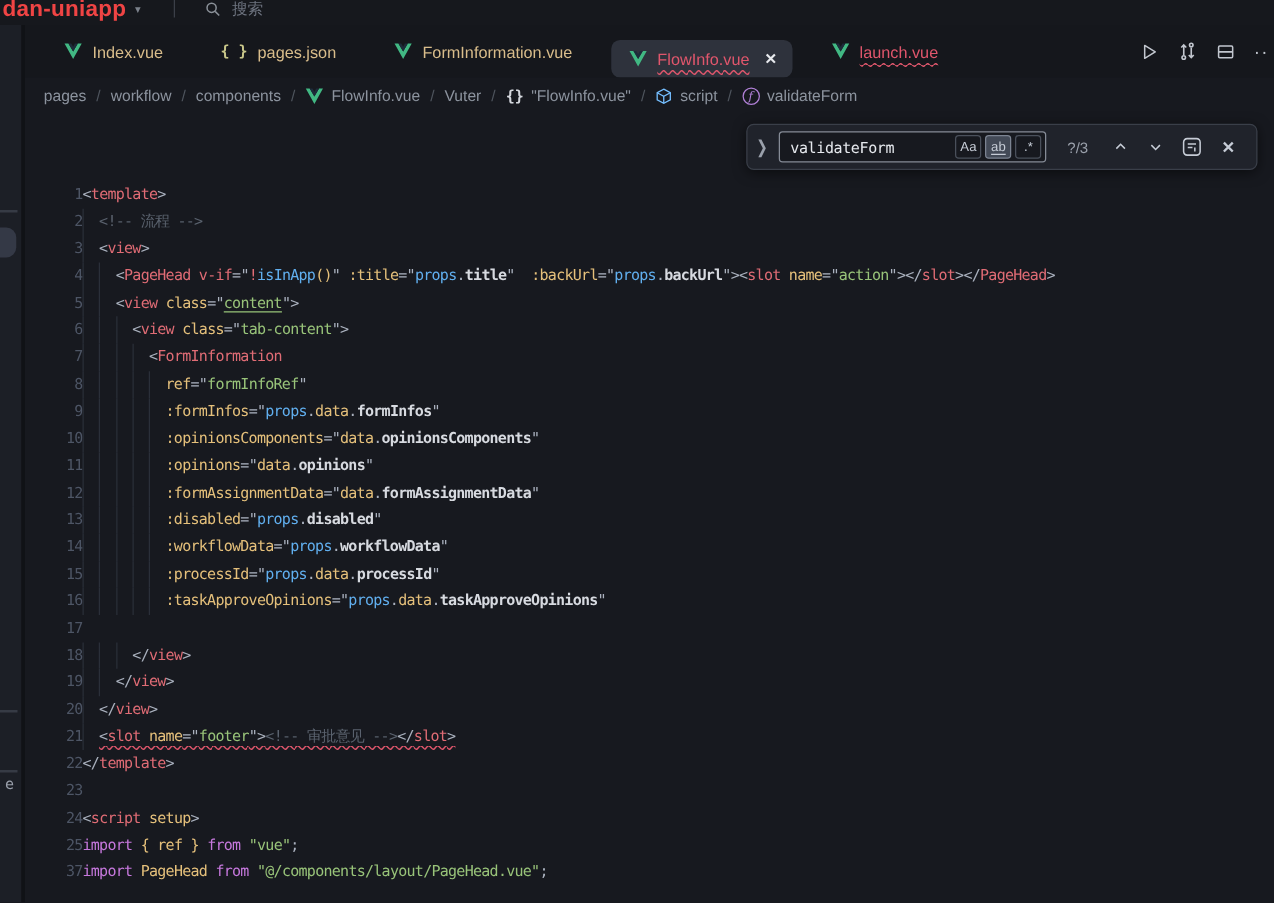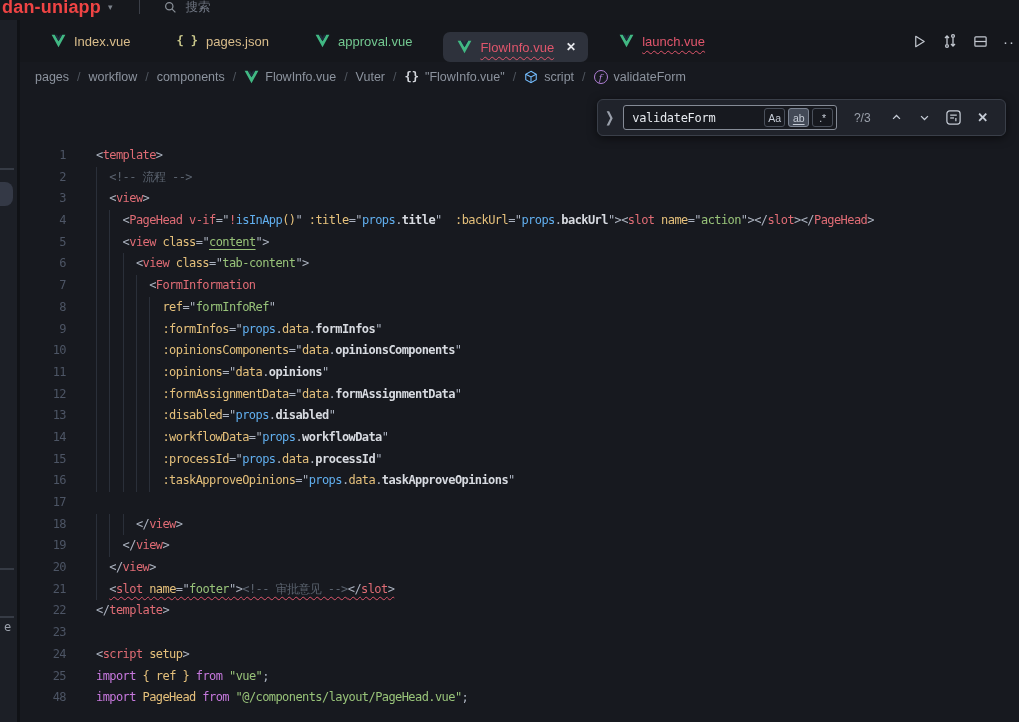--- a/index.html
+++ b/index.html
@@ -93,21 +93,21 @@
   .fw-nav .nbtn{ color:#c6ccd6; cursor:pointer; display:flex; align-items:center;}
   .fw-selicon{ display:flex; align-items:center; margin-left:6px; cursor:pointer;}
   .fw-close{ color:#c6ccd6; font-size:13px; font-weight:700; margin-left:6px; cursor:pointer; }
   
   .code{
     position:absolute; left:20px; top:145px; right:0; bottom:0;
     font-family:"DejaVu Sans Mono",monospace; font-size:12px; letter-spacing:-0.58px;
   }
   .crow{ display:flex; height:21.7px; line-height:21.7px; }
   .ln{ width:46px; flex:none; text-align:right; color:#4d5565; }
-  .lc{ margin-left:30px; position:relative; white-space:pre;text-align:center; }
+  .lc{ margin-left:0; position:relative; white-space:pre;text-align:center; }
   .gd{ position:absolute; top:0; bottom:0; width:1px; background:#2a2f39; }
   .tk-p{ color:#abb2bf; }
   .tk-t{ color:#e06c75; }
   .tk-r{ color:#e06c75; }
   .tk-a{ color:#e5c07b; }
   .tk-g{ color:#e5c07b; }
   .tk-y{ color:#e5c07b; }
   .tk-s{ color:#98c379; }
   .tk-sl{ color:#98c379; text-decoration:underline; text-underline-offset:3px; }
   .tk-b{ color:#61afef; }
@@ -148,21 +148,21 @@
       </div>
       <div class="tab">
         <span class="json-ic">{ }</span>
         <span class="lbl lbl-mod">pages.json</span>
       </div>
       <div class="tab">
         <svg width="15" height="14" viewBox="0 0 24 22">
           <path fill="#41b883" d="M1 1h5l6 10.2L18 1h5L12 21z"></path>
           <path fill="#1d2b3a" d="M6 1h3.6L12 5.2 14.4 1H18l-6 10.2z"></path>
         </svg>
-        <span class="lbl lbl-add">approval.vue</span>
+        <span class="lbl lbl-mod">FormInformation.vue</span>
       </div>
       <div class="tab active">
         <svg width="15" height="14" viewBox="0 0 24 22">
           <path fill="#41b883" d="M1 1h5l6 10.2L18 1h5L12 21z"></path>
           <path fill="#1d2b3a" d="M6 1h3.6L12 5.2 14.4 1H18l-6 10.2z"></path>
         </svg>
         <span class="lbl lbl-err sqg">FlowInfo.vue</span>
         <span class="close">✕</span>
       </div>
       <div class="tab">
@@ -383,16 +383,16 @@
     </div>
     <div class="crow">
       <span class="ln">24</span>
       <span class="lc"><span></span><span class="tk-p">&lt;</span><span class="tk-t">script</span><span class="tk-p"> </span><span class="tk-a">setup</span><span class="tk-p">&gt;</span></span>
     </div>
     <div class="crow">
       <span class="ln">25</span>
       <span class="lc"><span></span><span class="tk-k">import</span><span class="tk-p"> </span><span class="tk-g">{</span><span class="tk-p"> </span><span class="tk-y">ref</span><span class="tk-p"> </span><span class="tk-g">}</span><span class="tk-p"> </span><span class="tk-k">from</span><span class="tk-p"> </span><span class="tk-s">"vue"</span><span class="tk-p">;</span></span>
     </div>
     <div class="crow">
-      <span class="ln">48</span>
+      <span class="ln">37</span>
       <span class="lc"><span></span><span class="tk-k">import</span><span class="tk-p"> </span><span class="tk-y">PageHead</span><span class="tk-p"> </span><span class="tk-k">from</span><span class="tk-p"> </span><span class="tk-s">"@/components/layout/PageHead.vue"</span><span class="tk-p">;</span></span>
     </div>
   </div>
 
 </body></html>

